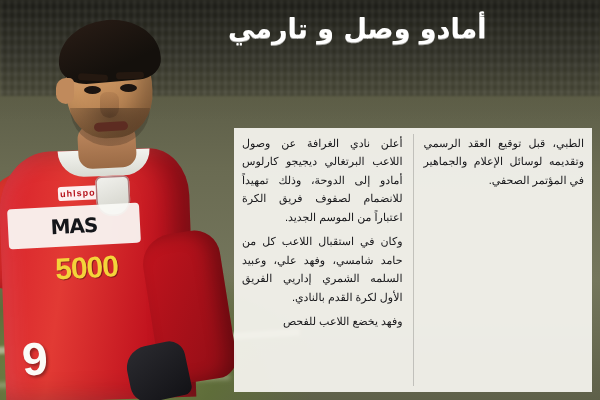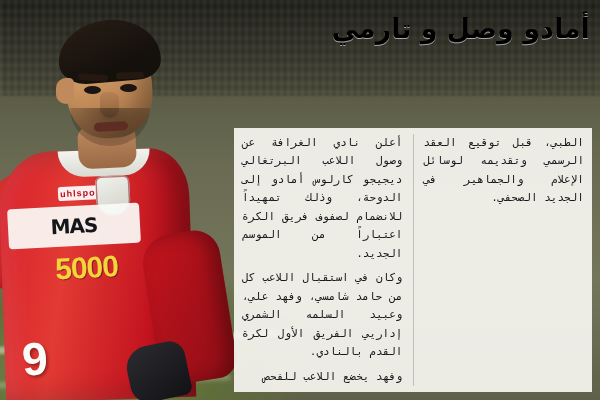--- a/index.html
+++ b/index.html
@@ -237,22 +237,22 @@
     text-shadow: 2px 2px 3px rgba(0,0,0,0.35);
     transform: rotate(-4deg);
   }
 
   
   .headline {
     position: absolute;
     right: 10px;
     top: 10px;
     width: 362px;
-    text-align: right;
-    color: #000000;
+    text-align: left;
+    color: #ffffff;
     font-family: "DejaVu Sans", sans-serif;
     font-weight: 700;
     font-size: 27px;
     line-height: 1.42;
     direction: rtl;
     text-shadow: 0 1px 0 rgba(255,255,255,0.55);
   }
   .headline .l2 { display: block; }
 
   
@@ -265,21 +265,21 @@
     background: rgba(246,245,240,0.93);
     display: flex;
     flex-direction: row;
     gap: 10px;
     padding: 6px 8px;
     box-sizing: border-box;
   }
   .col {
     flex: 1 1 0;
     color: #17171a;
-    font-family: Liberation Mono, monospace;
+    font-family: Liberation Sans, sans-serif;
     font-size: 11px;
     line-height: 1.68;
     text-align: justify;
     direction: rtl;
   }
   .col p { margin: 0 0 6px 0; }
   .col-divider {
     width: 1px;
     background: rgba(0,0,0,0.18);
     flex: 0 0 1px;
@@ -322,21 +322,21 @@
     <div class="sponsor2">5000</div>
     <div class="number">9</div>
   </div>
 
   <div class="headline">
     <span class="l1">أمادو وصل و تارمي</span>
   </div>
 
   <div class="panel">
     <div class="col">
-      <p>الطبي، قبل توقيع العقد الرسمي وتقديمه لوسائل الإعلام والجماهير في الجديد الصحفي.</p>
+      <p>الطبي، قبل توقيع العقد الرسمي وتقديمه لوسائل الإعلام والجماهير في المؤتمر الصحفي.</p>
     </div>
     <div class="col-divider"></div>
     <div class="col">
       <p>أعلن نادي الغرافة عن وصول اللاعب البرتغالي ديجيجو كارلوس أمادو إلى الدوحة، وذلك تمهيداً للانضمام لصفوف فريق الكرة اعتباراً من الموسم الجديد.</p>
       <p>وكان في استقبال اللاعب كل من حامد شامسي، وفهد علي، وعبيد السلمه الشمري إداريي الفريق الأول لكرة القدم بالنادي.</p>
       <p>وفهد يخضع اللاعب للفحص</p>
     </div>
   </div>
 
 </div>

